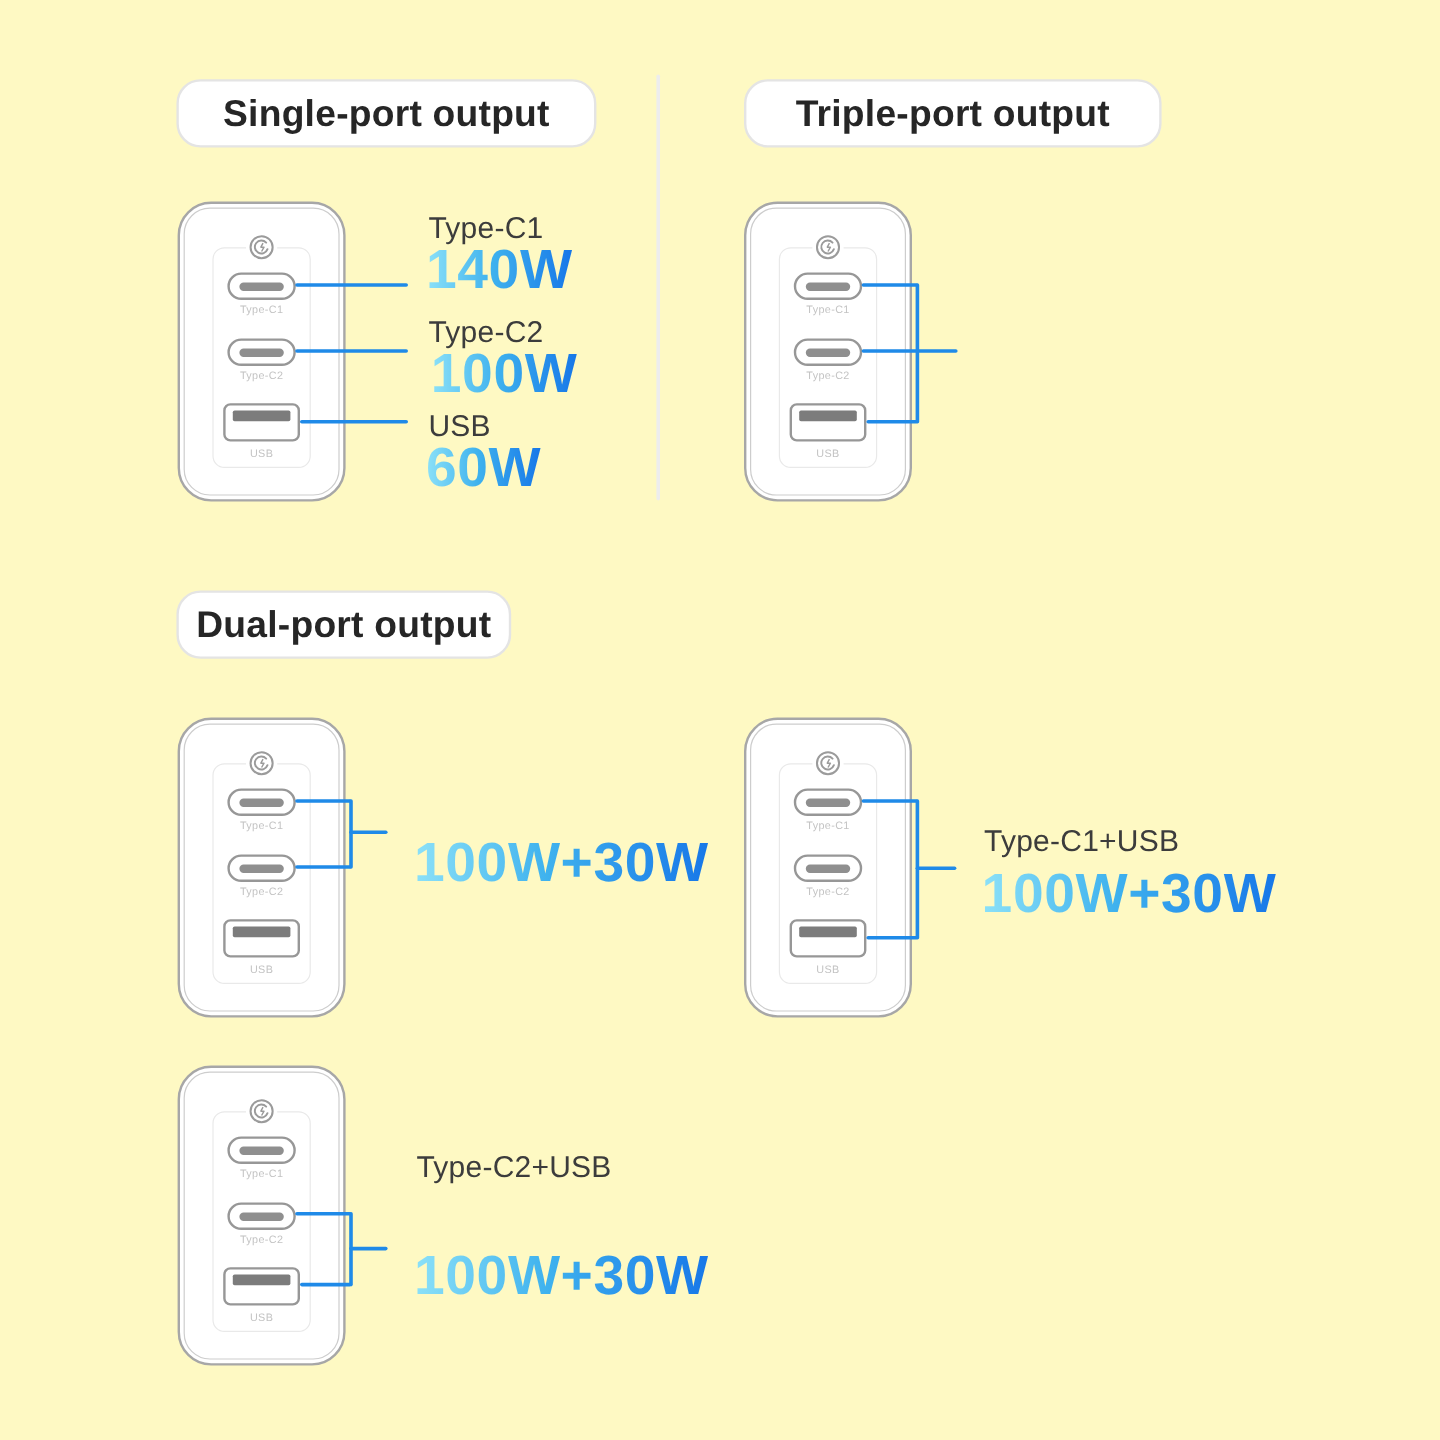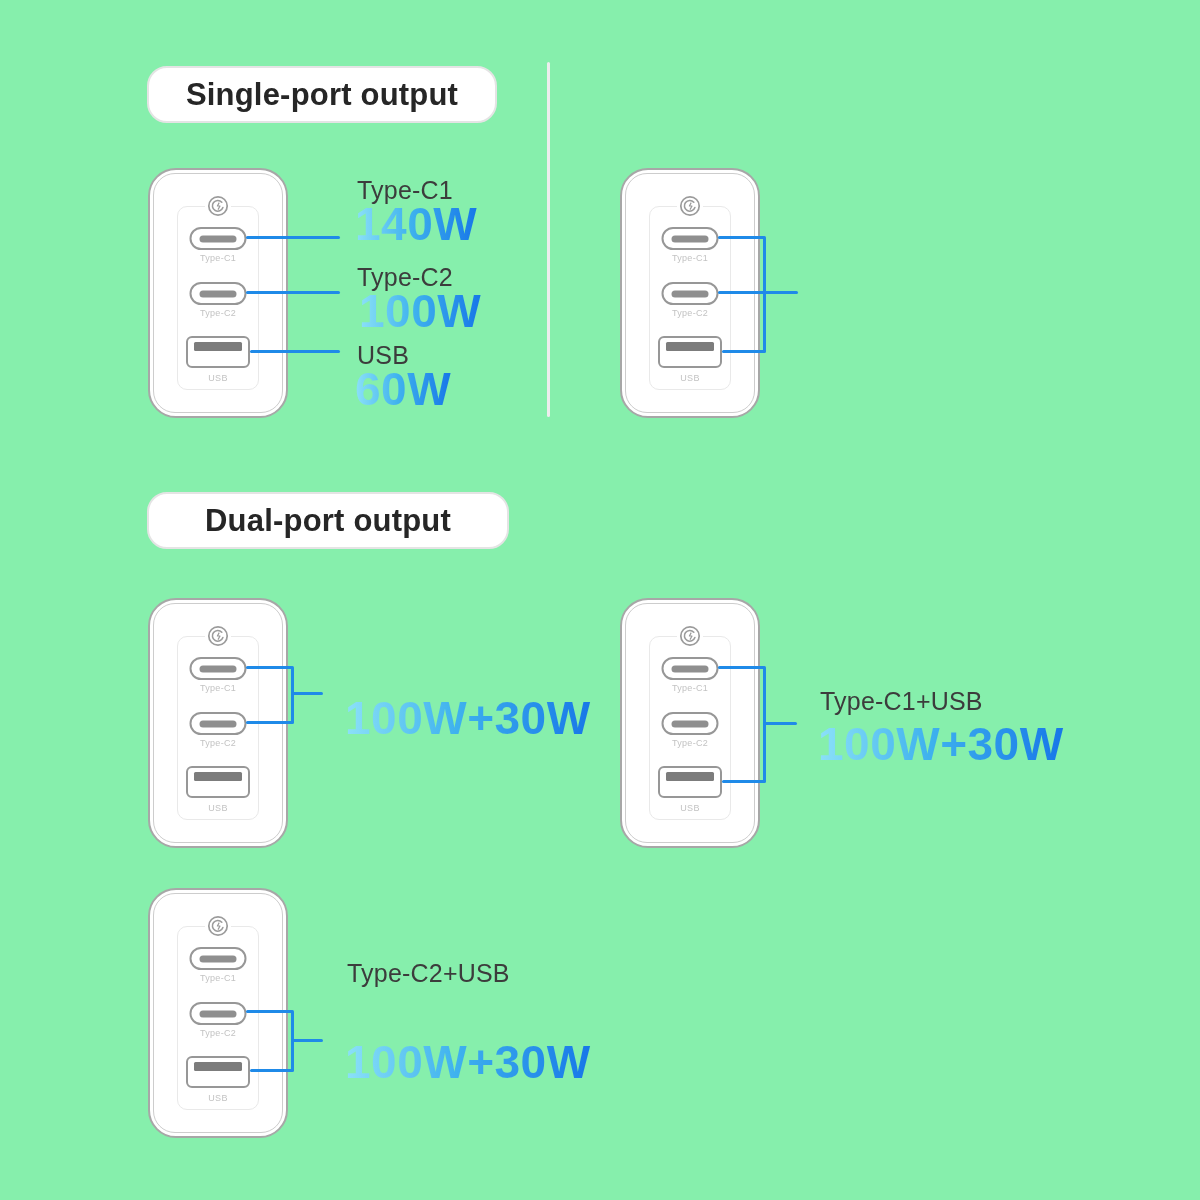--- a/index.html
+++ b/index.html
@@ -1,17 +1,17 @@
 <!DOCTYPE html>
 <html><head>
 <meta charset="utf-8">
 <style>
   html,body { margin:0; padding:0; background:#ffffff; }
   .canvas {
-    position:relative; width:1200px; height:1200px; background:#86efac;
+    position:relative; width:1200px; height:1200px; background:#fef9c3;
     font-family:"Liberation Sans", sans-serif; overflow:hidden;
   }
 
   
   .pill {
     position:absolute; height:57px; box-sizing:border-box;
     border:2px solid #e4e4e4; border-radius:20px; background:#ffffff;
     display:flex; align-items:center; justify-content:center;
     font-size:31px; font-weight:bold; color:#262626; letter-spacing:0.2px;
   }
@@ -70,21 +70,24 @@
   }
 </style>
 </head>
 <body>
 
 <div class="canvas">
 
   <div class="pill" style="left:147px;top:66px;width:350px">
     <span>Single-port output</span>
   </div>
-  <div class="pill" style="left:147px;top:492px;width:362px">
+  <div class="pill" style="left:620px;top:66px;width:348px">
+    <span>Triple-port output</span>
+  </div>
+  <div class="pill" style="left:147px;top:492px;width:279px">
     <span>Dual-port output</span>
   </div>
 
   <div class="divider" style="left:547px;top:62px;height:355px"></div>
 
   <div class="charger" style="left:148px;top:168px">
     <div class="panel"></div>
     <div class="logo">
       <svg width="22" height="22" viewBox="0 0 22 22">
         <circle cx="11" cy="11" r="9.2" fill="none" stroke="#9b9b9b" stroke-width="1.7"></circle>

